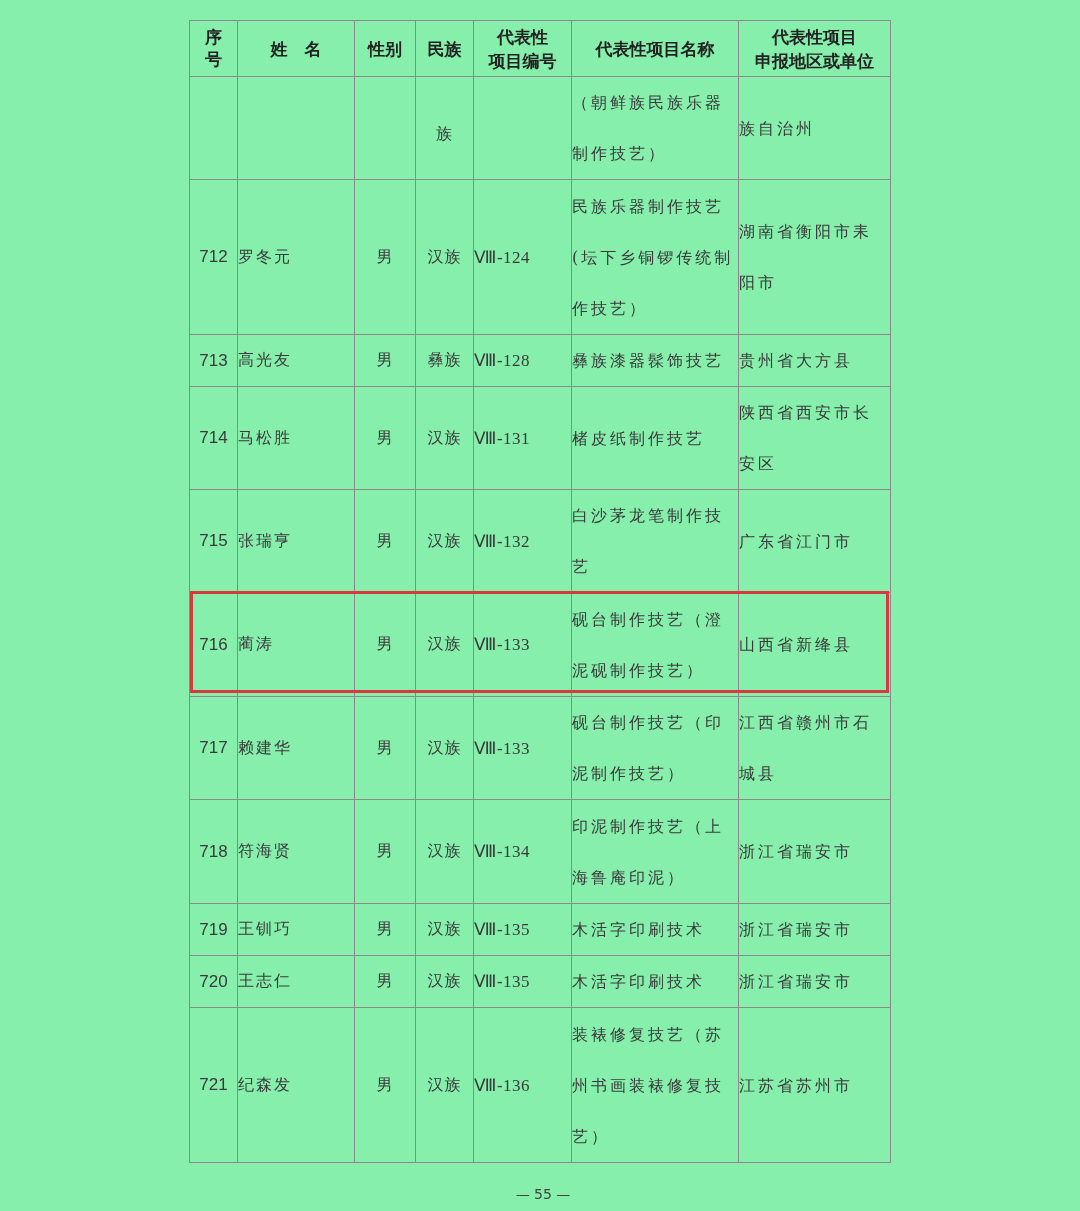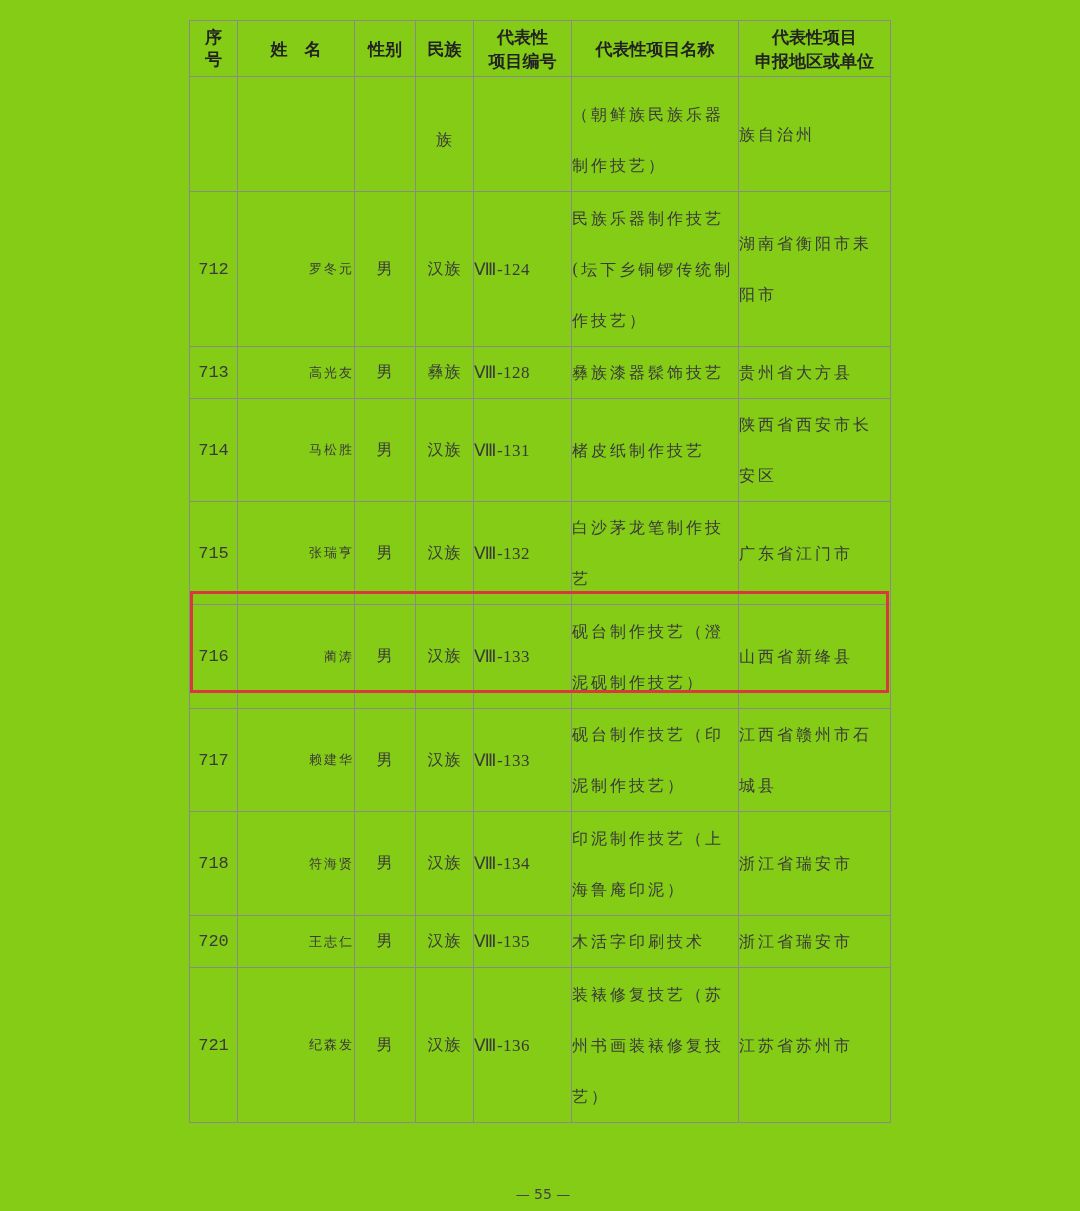--- a/index.html
+++ b/index.html
@@ -1,17 +1,17 @@
 <!DOCTYPE html>
 <html><head>
   <meta charset="utf-8">
   <style>
     html, body { margin: 0; padding: 0; background: #ffffff; }
     body { width: 1080px; height: 1211px; position: relative; overflow: hidden; font-family: "DejaVu Serif", "Liberation Serif", serif; color: #333; }
-    .page { position: absolute; left: 0; top: 0; width: 1080px; height: 1211px; background: #84cc16; }
+    .page { position: absolute; left: 0; top: 0; width: 1080px; height: 1211px; background: #86efac; }
     table.list {
       position: absolute; left: 189px; top: 20px;
       border-collapse: collapse; table-layout: fixed;
       width: 702px;
     }
     table.list td, table.list th {
       border: 1.5px solid #8a8a8a;
       padding: 0;
       vertical-align: middle;
       font-weight: normal;
@@ -26,22 +26,22 @@
       text-align: center;
       height: 55px;
     }
     .c-seq { width: 48px; }
     .c-name { width: 117px; }
     .c-sex { width: 61px; }
     .c-eth { width: 58px; }
     .c-code { width: 98px; }
     .c-proj { width: 167px; }
     .c-reg { width: 152px; }
-    td.seq { text-align: center; font-family: Liberation Mono, monospace; font-size: 17px; color: #222; }
-    td.name { text-align: right; font-size: 13px; letter-spacing: 2px; }
+    td.seq { text-align: center; font-family: Liberation Sans, sans-serif; font-size: 17px; color: #222; }
+    td.name { text-align: left; font-size: 16px; letter-spacing: 2px; }
     td.sex, td.eth { text-align: center; font-size: 16px; letter-spacing: 1px; }
     td.code { text-align: left; font-family: "Liberation Serif", serif; font-size: 17px; color: #222; letter-spacing: 0.5px; }
     td.proj, td.reg { text-align: left; font-size: 16px; letter-spacing: 3px; line-height: 51px; padding-left: 10px; }
     td.top { vertical-align: top; }
     .highlight-box {
       position: absolute; left: 190px; top: 591px; width: 699px; height: 102px;
       border: 3px solid #d9383f; box-sizing: border-box; pointer-events: none;
     }
     .page-num {
       position: absolute; left: 3px; top: 1186px; width: 1080px; text-align: center;
@@ -81,21 +81,21 @@
     </thead>
     <tbody>
       <tr style="height:102px;">
         <td class="seq"></td>
         <td class="name"></td>
         <td class="sex"></td>
         <td class="eth top">
             <div style="padding-top:12px;">族</div>
           </td>
         <td class="code"></td>
-        <td class="proj top" style="padding-top:12px;">（朝鲜族民族乐器制作技艺）</td>
+        <td class="proj top" style="padding-top:0;">（朝鲜族民族乐器制作技艺）</td>
         <td class="reg top">族自治州</td>
       </tr>
       <tr style="height:155px;">
         <td class="seq">712</td>
         <td class="name">罗冬元</td>
         <td class="sex">男</td>
         <td class="eth">汉族</td>
         <td class="code">Ⅷ-124</td>
         <td class="proj">民族乐器制作技艺(坛下乡铜锣传统制作技艺）</td>
         <td class="reg">湖南省衡阳市耒阳市</td>
@@ -148,20 +148,29 @@
       <tr style="height:104px;">
         <td class="seq">718</td>
         <td class="name">符海贤</td>
         <td class="sex">男</td>
         <td class="eth">汉族</td>
         <td class="code">Ⅷ-134</td>
         <td class="proj">印泥制作技艺（上海鲁庵印泥）</td>
         <td class="reg">浙江省瑞安市</td>
       </tr>
       <tr style="height:52px;">
+        <td class="seq">719</td>
+        <td class="name">王钏巧</td>
+        <td class="sex">男</td>
+        <td class="eth">汉族</td>
+        <td class="code">Ⅷ-135</td>
+        <td class="proj">木活字印刷技术</td>
+        <td class="reg">浙江省瑞安市</td>
+      </tr>
+      <tr style="height:52px;">
         <td class="seq">720</td>
         <td class="name">王志仁</td>
         <td class="sex">男</td>
         <td class="eth">汉族</td>
         <td class="code">Ⅷ-135</td>
         <td class="proj">木活字印刷技术</td>
         <td class="reg">浙江省瑞安市</td>
       </tr>
       <tr style="height:155px;">
         <td class="seq">721</td>

